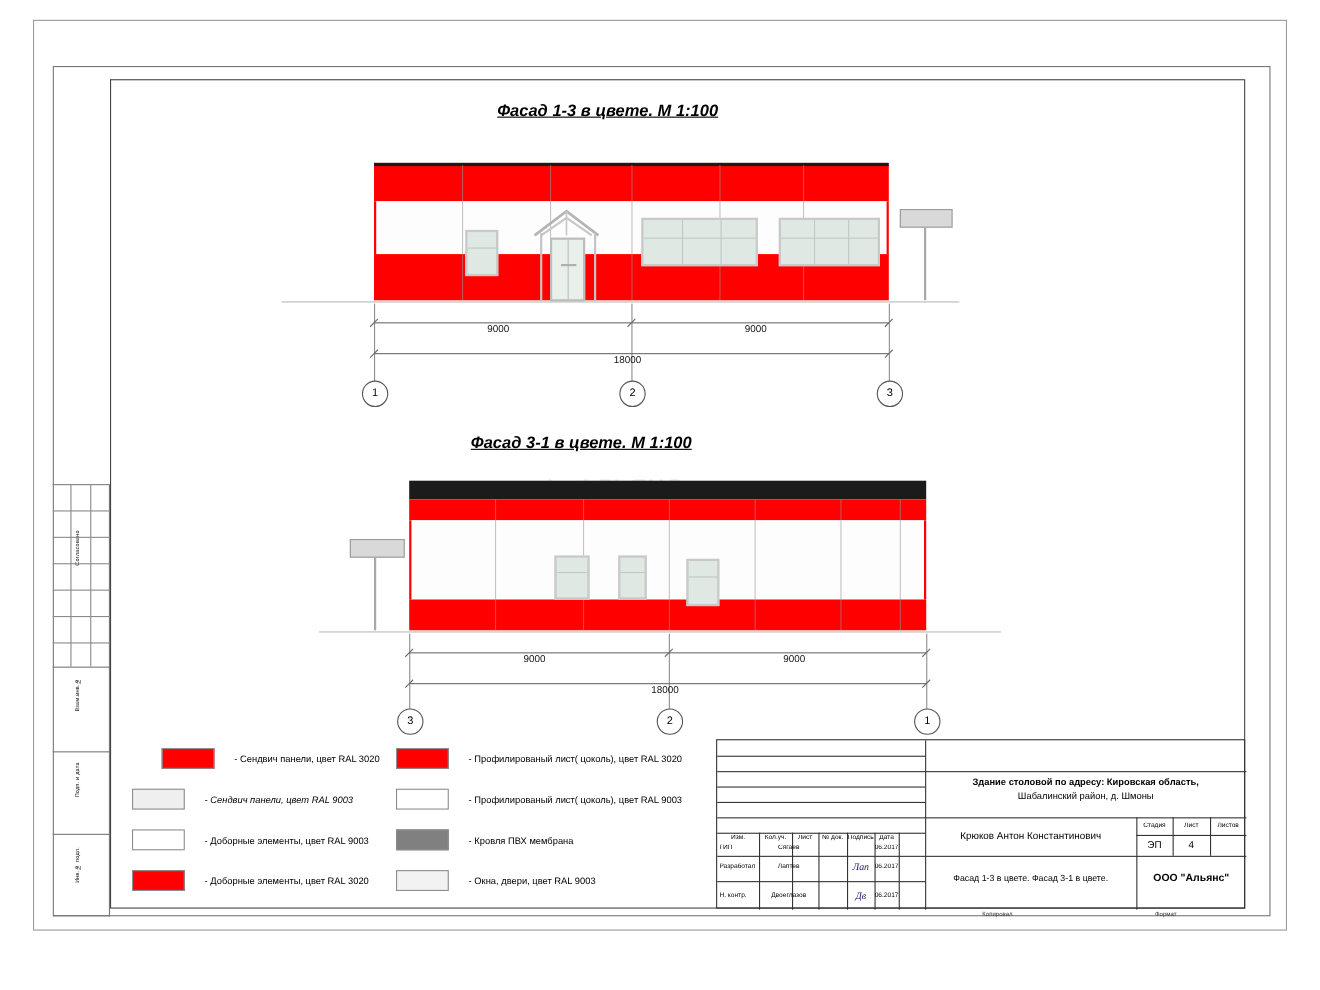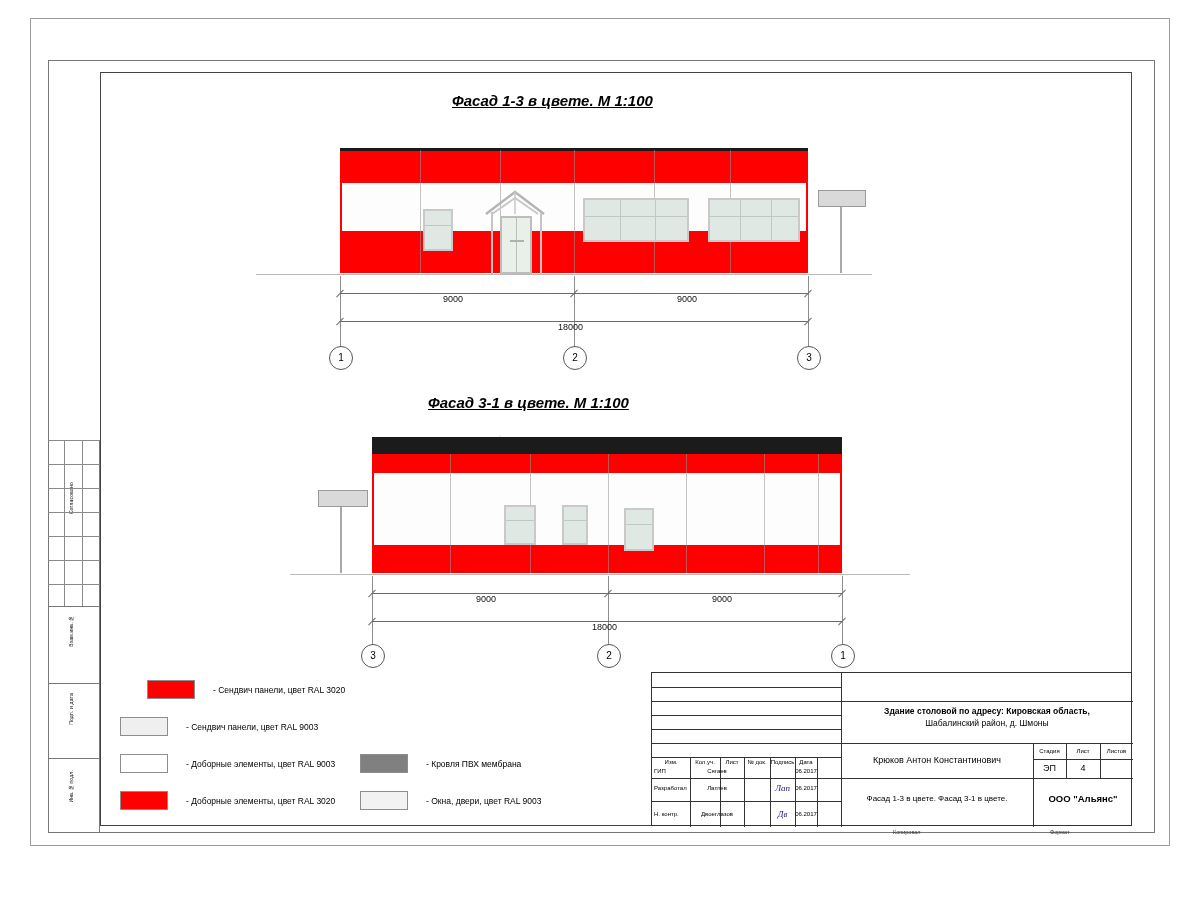--- a/index.html
+++ b/index.html
@@ -446,35 +446,43 @@
     <div class="axis-bubble" style="left:361px; top:644px;">3</div>
     <div class="axis-bubble" style="left:597px; top:644px;">2</div>
     <div class="axis-bubble" style="left:831px; top:644px;">1</div>
   </div>
 
   <div class="legend" style="left:120px; top:680px; width:330px; height:130px;">
     <div class="row" style="top:0px;padding-left:27px;">
       <div class="swatch" style="background:#ff0000;"></div>
       <span>- Сендвич панели, цвет RAL 3020</span>
     </div>
-    <div class="row" style="top:37px;">
+    <div class="row" style="top:37px;font-style:italic;">
       <div class="swatch" style="background:#efefef;"></div>
       <span>- Сендвич панели, цвет RAL 9003</span>
     </div>
     <div class="row" style="top:74px;text-align:right;">
       <div class="swatch" style="background:#ffffff;"></div>
       <span>- Доборные элементы, цвет RAL 9003</span>
     </div>
     <div class="row" style="top:111px;">
       <div class="swatch" style="background:#ff0000;"></div>
       <span>- Доборные элементы, цвет RAL 3020</span>
     </div>
   </div>
 
   <div class="legend" style="left:360px; top:680px; width:290px; height:130px;">
+    <div class="row" style="top:0px;">
+      <div class="swatch" style="background:#ff0000;"></div>
+      <span>- Профилированый лист( цоколь), цвет RAL 3020</span>
+    </div>
+    <div class="row" style="top:37px;">
+      <div class="swatch" style="background:#ffffff;"></div>
+      <span>- Профилированый лист( цоколь), цвет RAL 9003</span>
+    </div>
     <div class="row" style="top:74px;">
       <div class="swatch" style="background:#808080;"></div>
       <span>- Кровля ПВХ мембрана</span>
     </div>
     <div class="row" style="top:111px;">
       <div class="swatch" style="background:#f2f2f2;"></div>
       <span>- Окна, двери, цвет RAL 9003</span>
     </div>
   </div>
 

